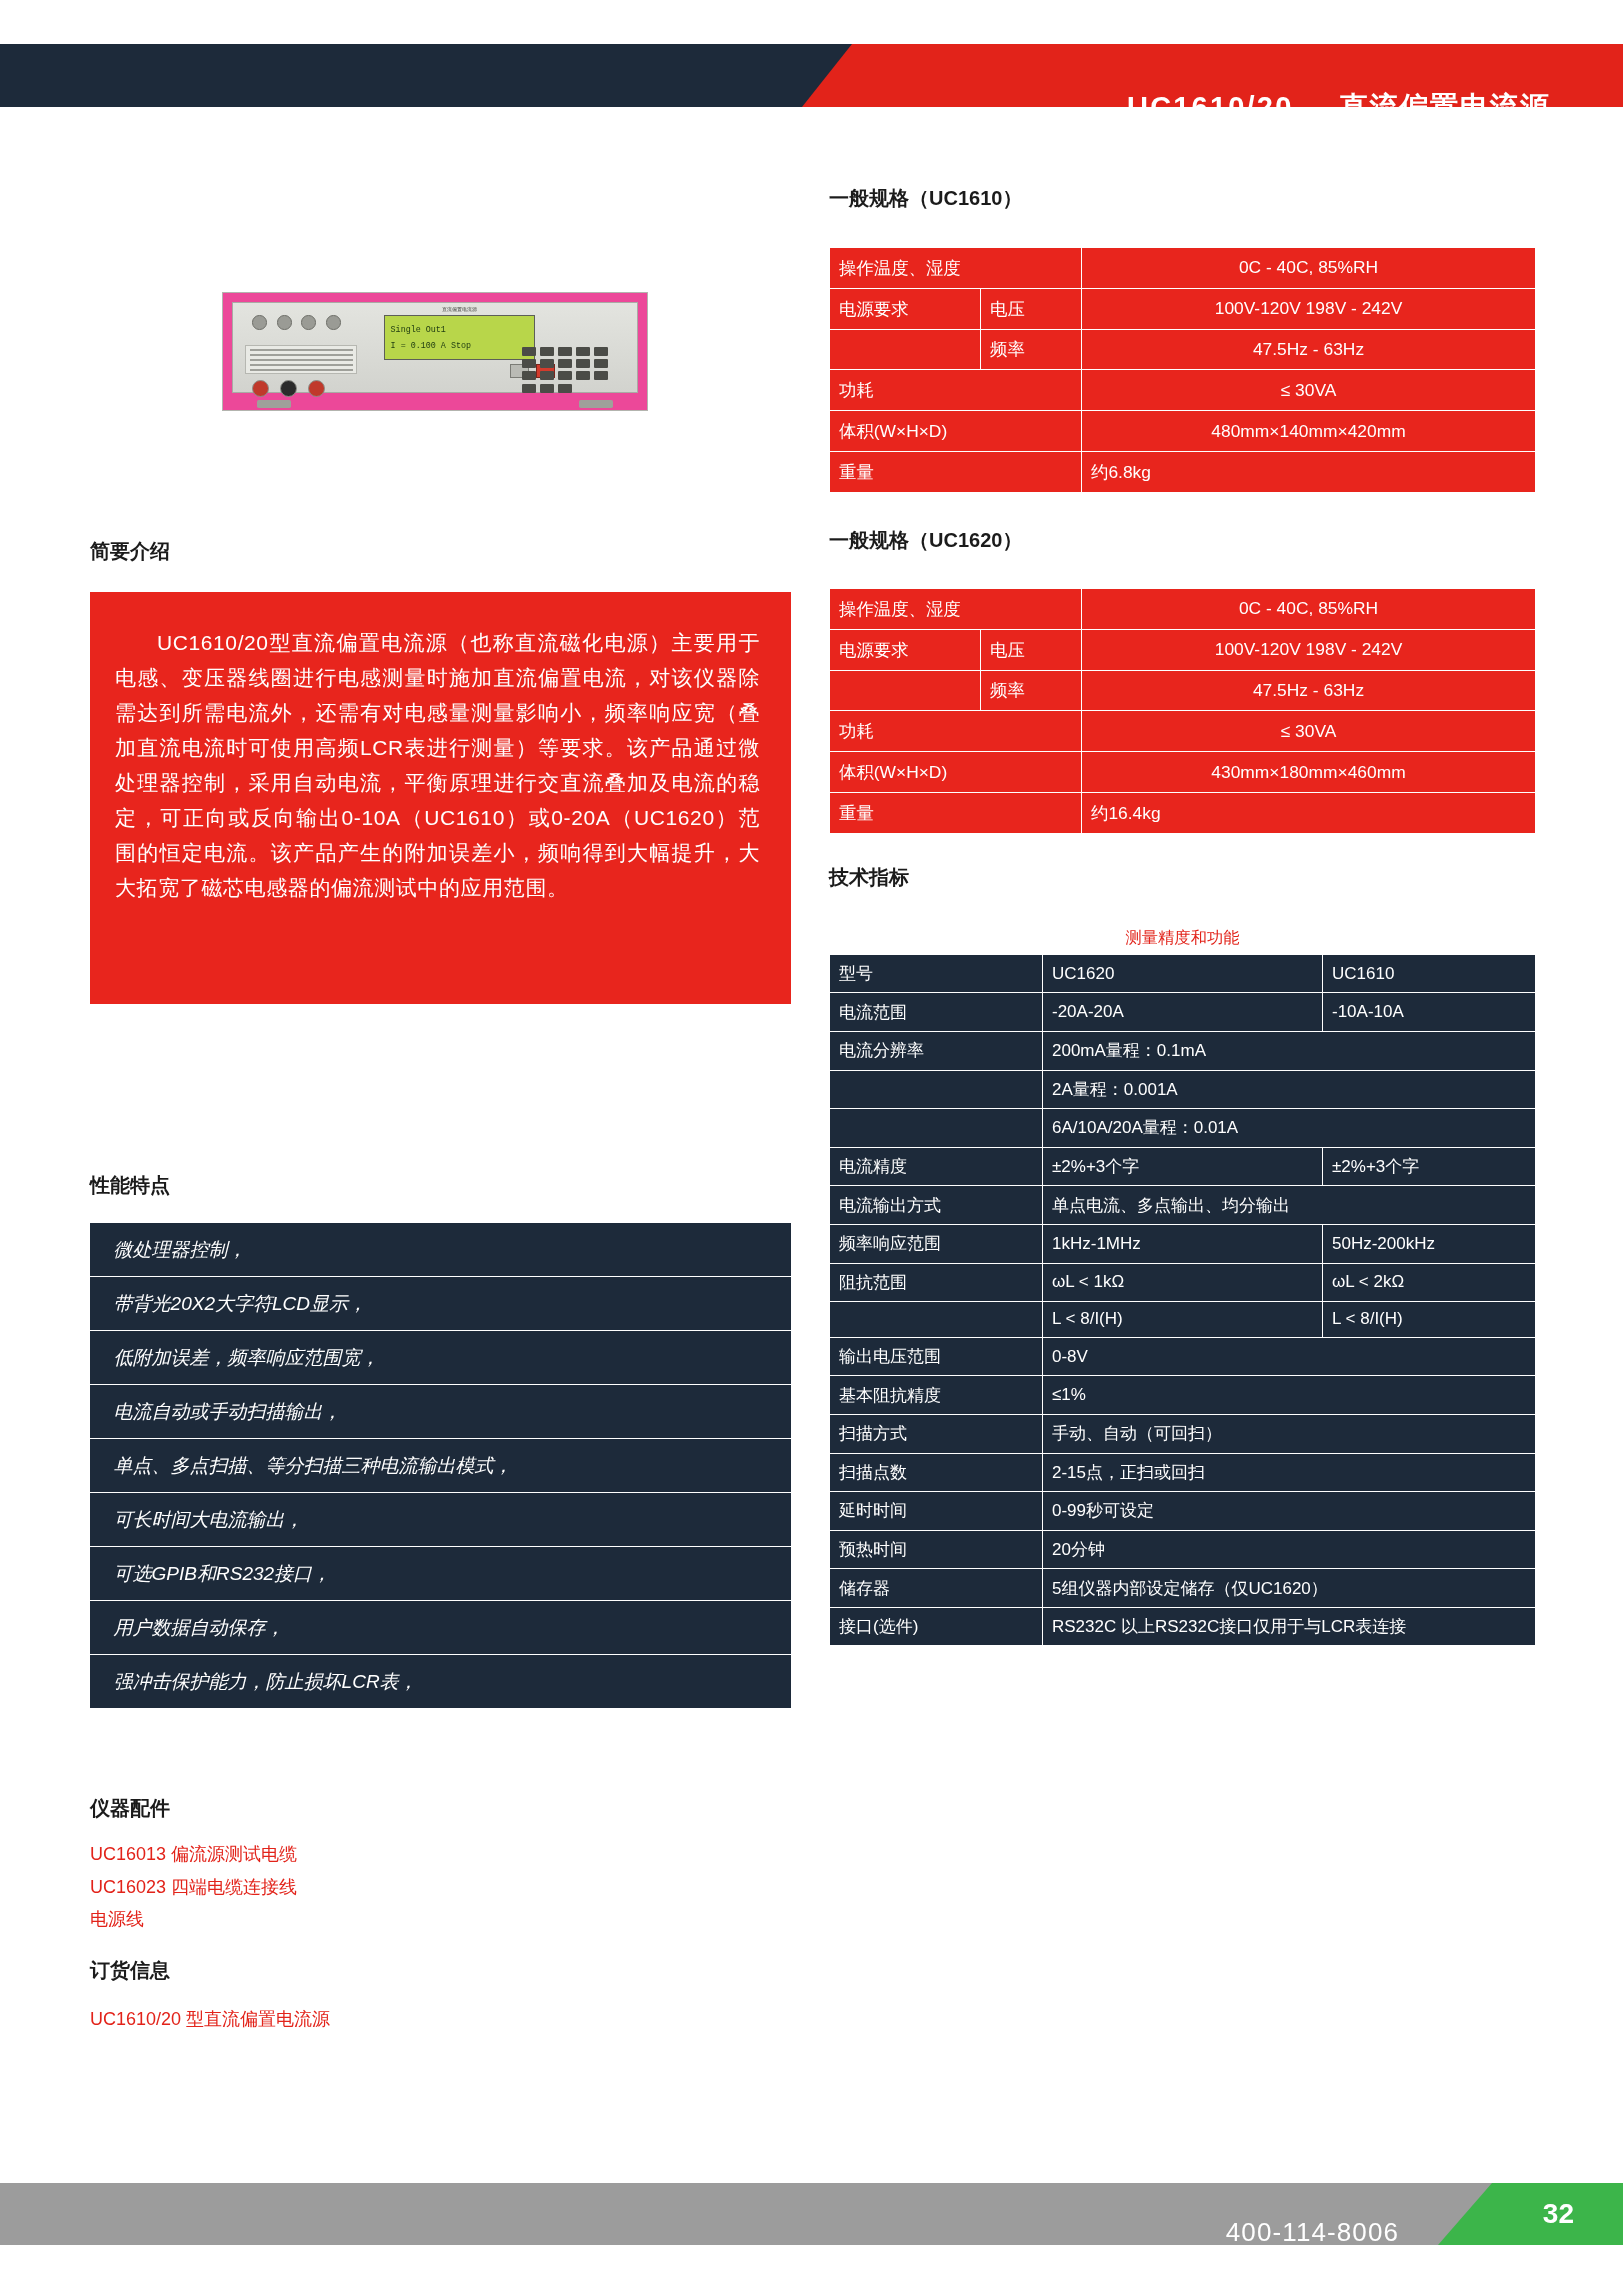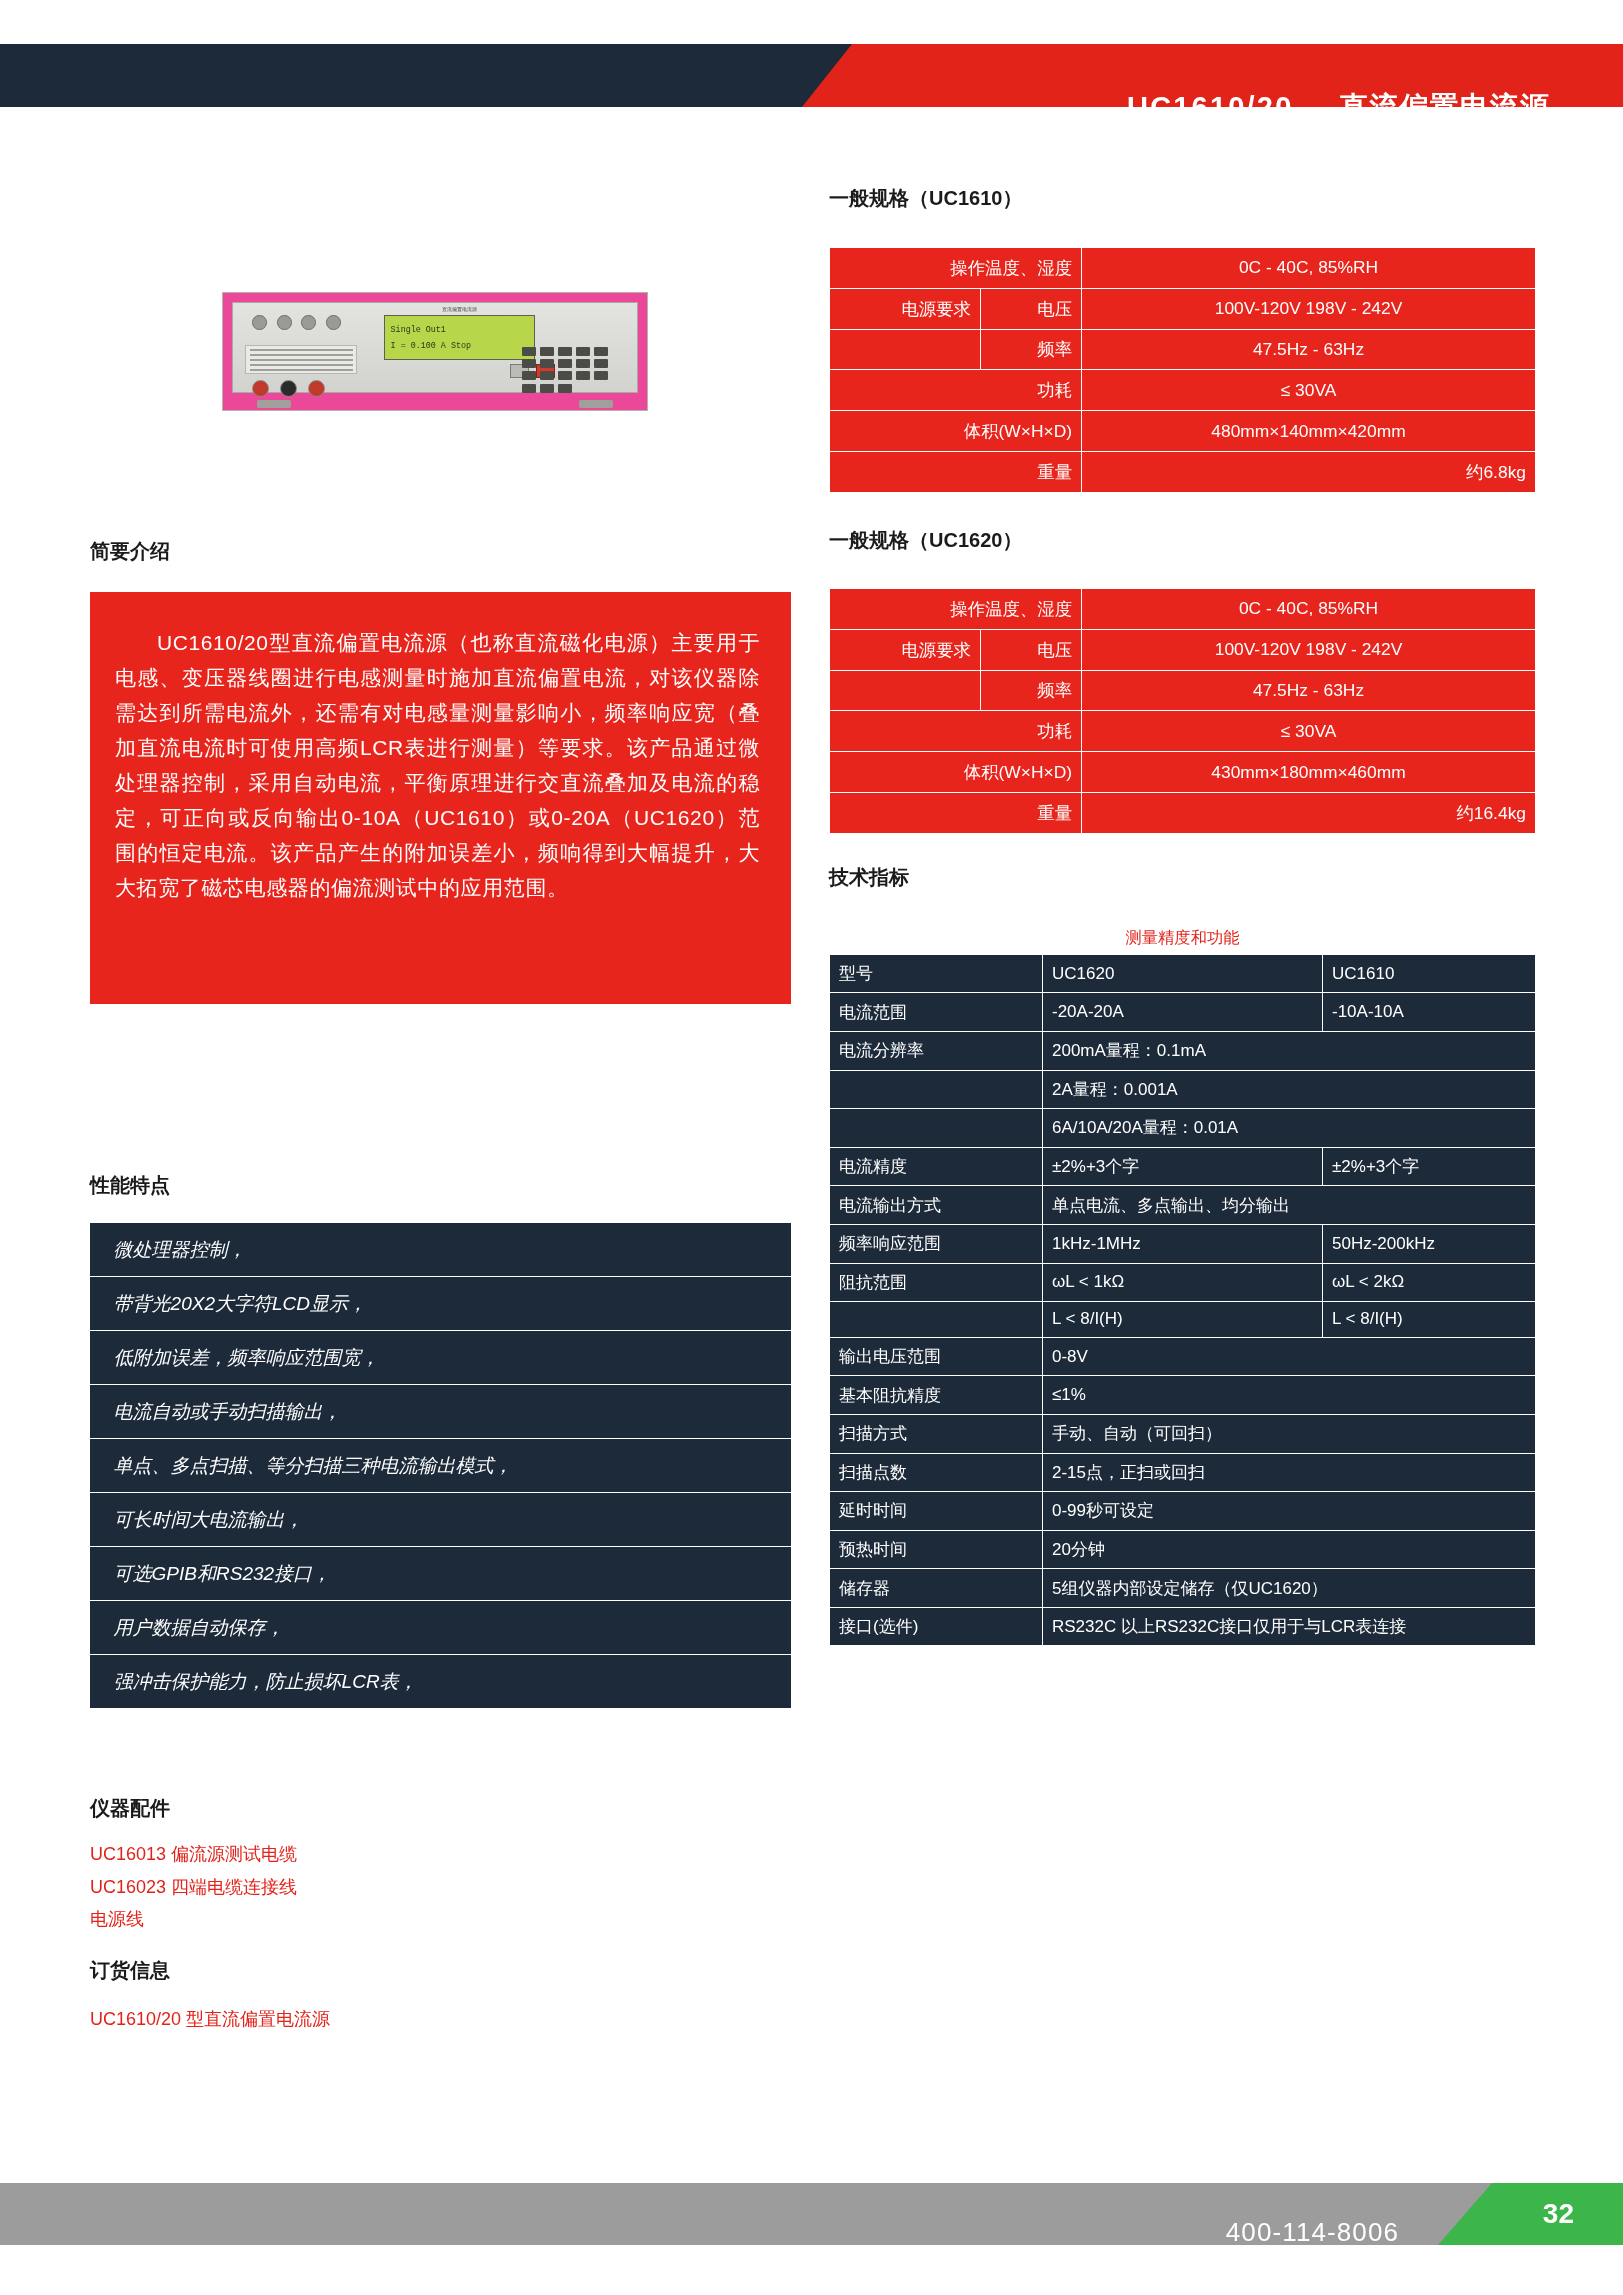--- a/index.html
+++ b/index.html
@@ -156,21 +156,21 @@
     border-collapse: collapse;
     table-layout: fixed;
   }
   .tbl td {
     border: 1.1px solid #ffffff;
     font-size: 17.4px;
     padding: 7.9px 9px;
     vertical-align: middle;
   }
   
-  .tbl-red td { background:#e8251d; color:#ffffff;text-align:right; }
+  .tbl-red td { background:#e8251d; color:#ffffff; }
   .tbl-red td.val { text-align:center; }
 
   
   .tbl-dark { border-collapse: collapse; }
   .tbl-dark td {
     border: 1.1px solid #ffffff;
     background: #1d2a3a;
     color: #ffffff;
     font-size: 17px;
     padding: 7.3px 9px;

